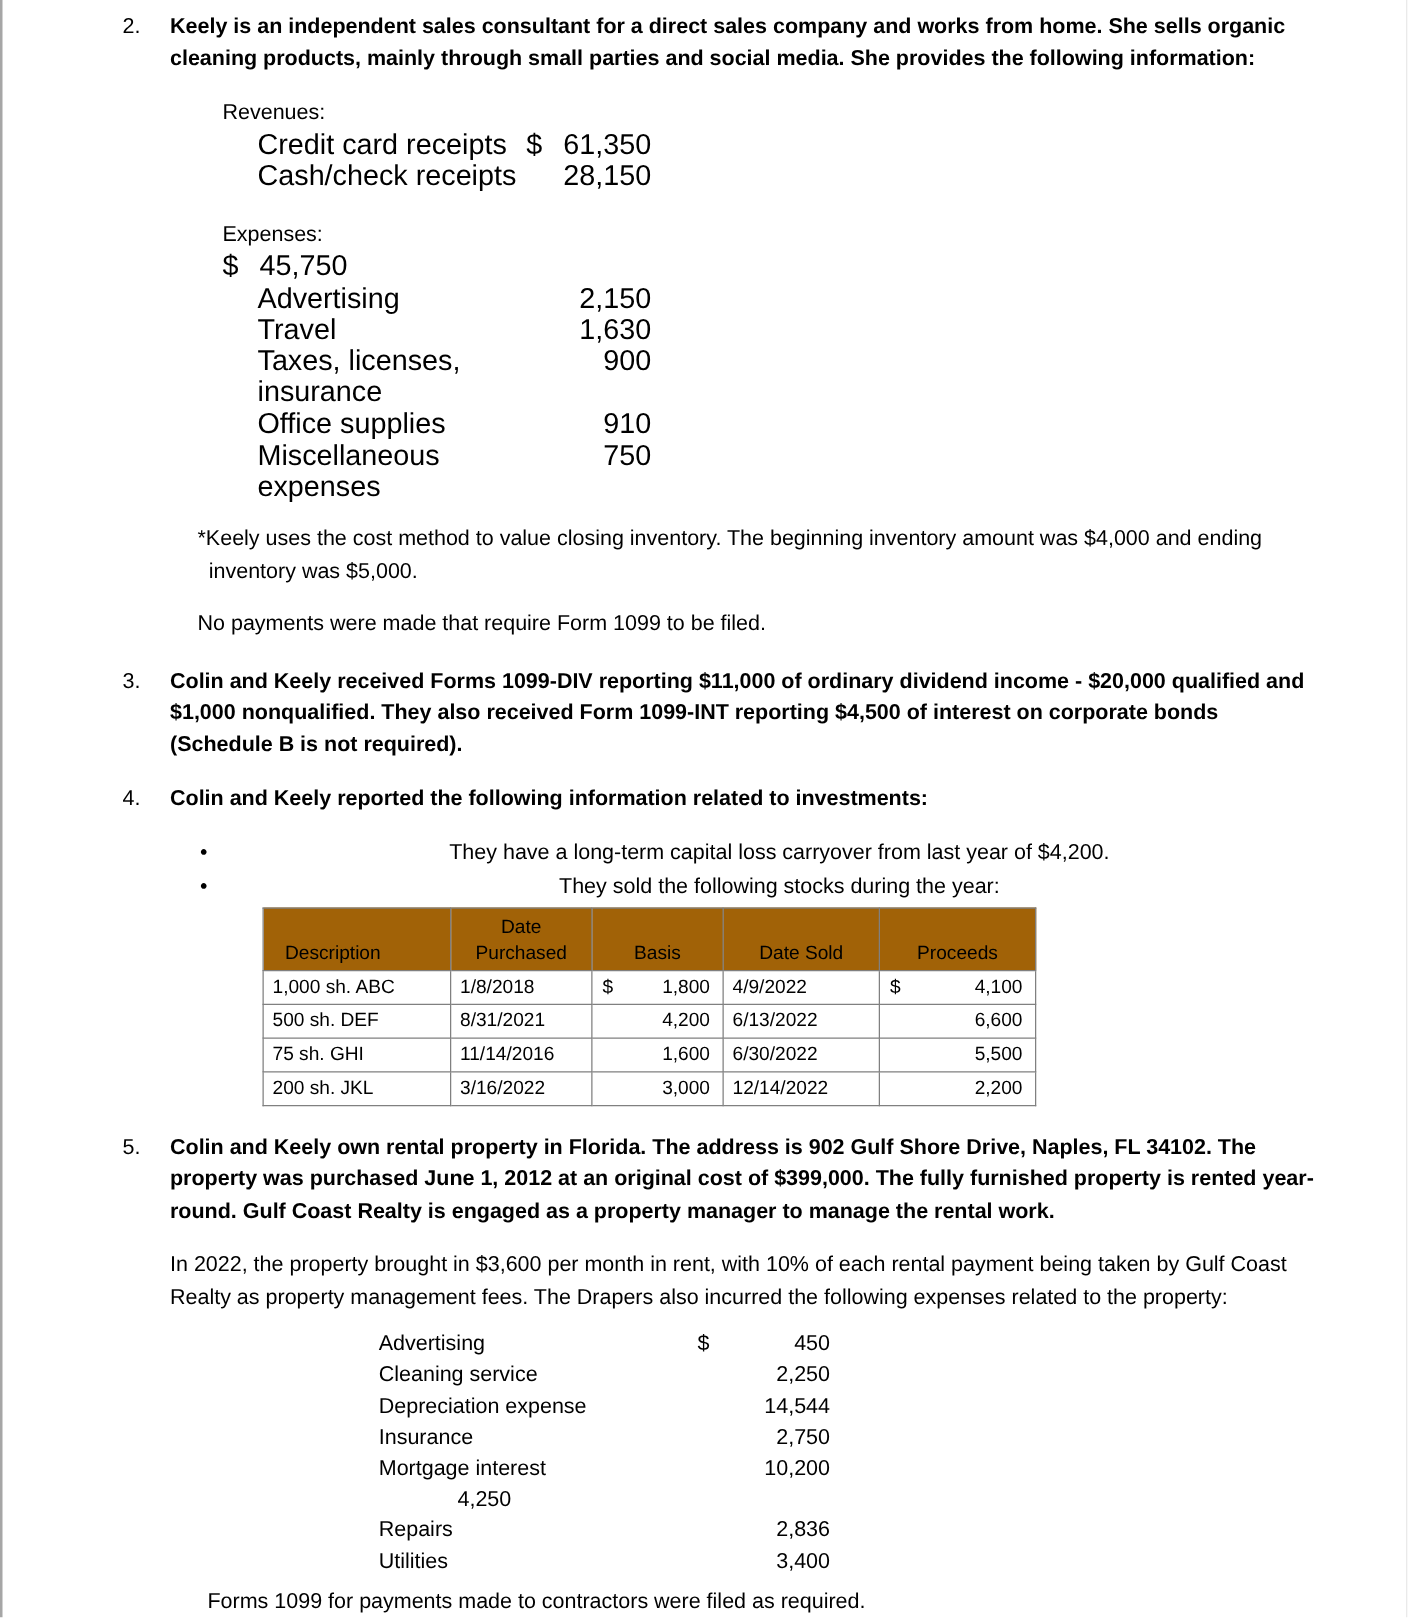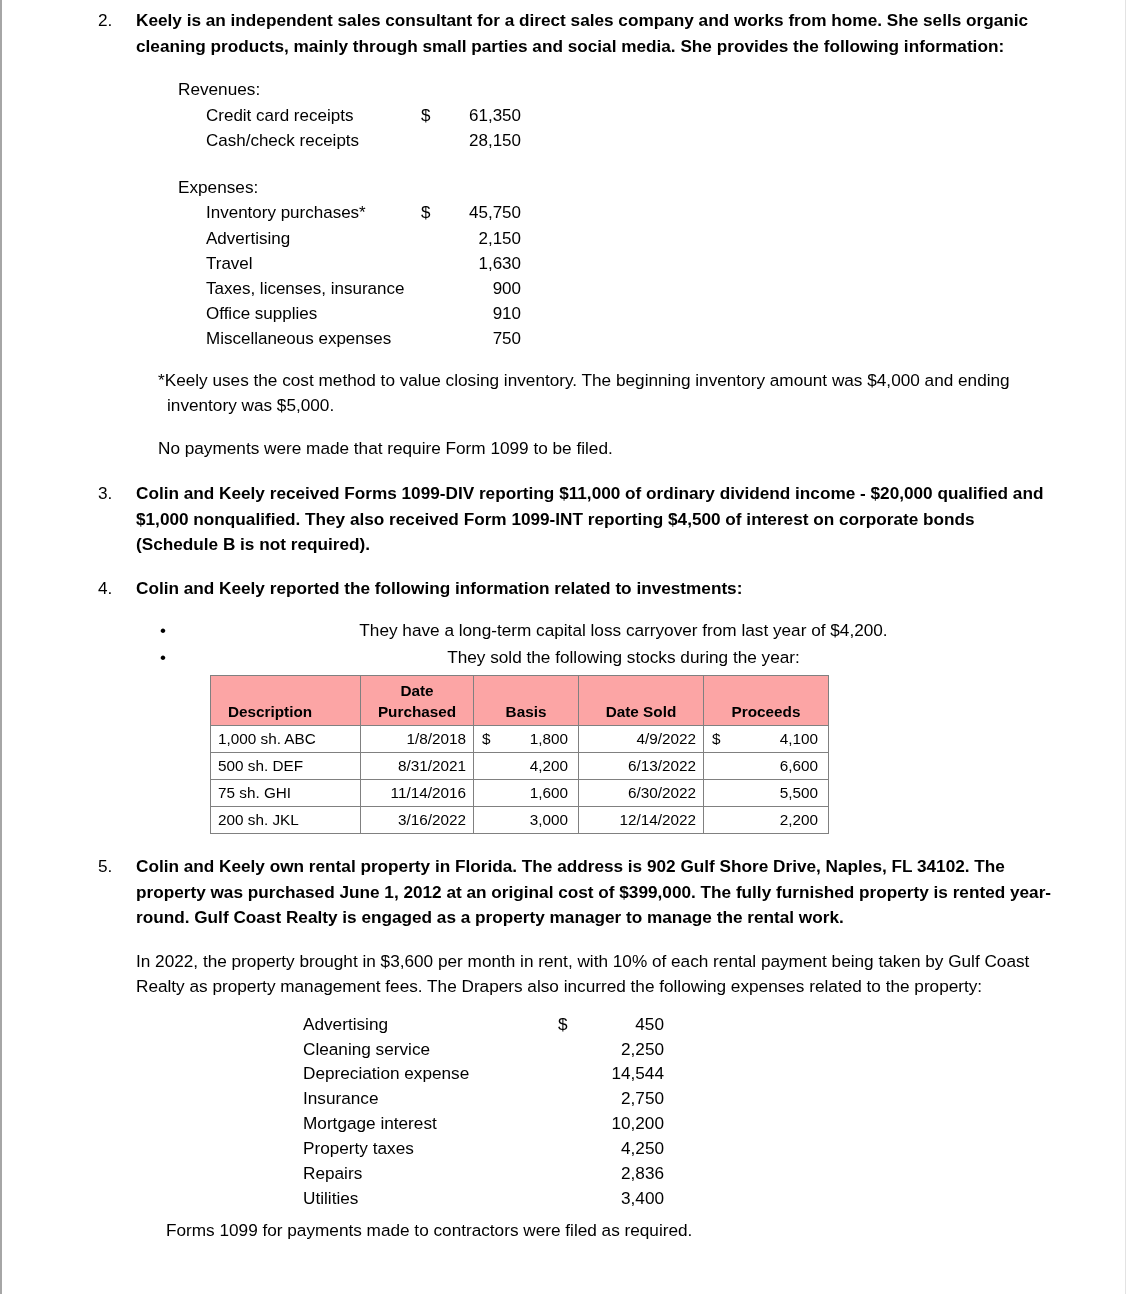--- a/index.html
+++ b/index.html
@@ -52,21 +52,21 @@
   
   .ledger {
     margin-left: 80px;
   }
   .ledger-title {
     font-size: 17.2px;
     line-height: 25.5px;
   }
   .ledger-row {
     display: flex;
-    font-size: 17px;
+    font-size: 23px;
     line-height: 25.2px;
   }
   .ledger-row .lbl {
     width: 243px;
     flex: 0 0 243px;
     padding-left: 28px;
     box-sizing: border-box;
   }
   .ledger-row .cur {
     width: 22px;
@@ -133,32 +133,32 @@
   table.stocks th,
   table.stocks td {
     border: 1px solid #808080;
     padding: 2px 7px 3px 7px;
     line-height: 21px;
     vertical-align: bottom;
     height: 24px;
     box-sizing: border-box;
   }
   table.stocks thead th {
-    background: #fca5a5;
-    font-weight: bold;
+    background: #a16207;
+    font-weight: normal;
     text-align: center;
     height: 50px;
     vertical-align: bottom;
   }
   table.stocks thead th.left {
     text-align: left;
     padding-left: 17px;
   }
   table.stocks td.desc { text-align: left; }
-  table.stocks td.num  { text-align: right; }
+  table.stocks td.num  { }
   table.stocks td.money {
     text-align: right;
     position: relative;
     padding-right: 10px;
   }
   table.stocks td.money .dollar {
     position: absolute;
     left: 8px;
   }
   .col-desc { width: 150px; }
@@ -235,21 +235,20 @@
         <div class="cur"></div>
         <div class="amt">28,150</div>
       </div>
     </div>
 
     <div class="sp-22"></div>
 
     <div class="ledger">
       <div class="ledger-title">Expenses:</div>
       <div class="ledger-row">
-        <div class="lbl">Inventory purchases*</div>
         <div class="cur">$</div>
         <div class="amt">45,750</div>
       </div>
       <div class="ledger-row">
         <div class="lbl">Advertising</div>
         <div class="cur"></div>
         <div class="amt">2,150</div>
       </div>
       <div class="ledger-row">
         <div class="lbl">Travel</div>
@@ -416,21 +415,20 @@
         <div class="lbl">Insurance</div>
         <div class="cur"></div>
         <div class="amt">2,750</div>
       </div>
       <div class="rent-row">
         <div class="lbl">Mortgage interest</div>
         <div class="cur"></div>
         <div class="amt">10,200</div>
       </div>
       <div class="rent-row">
-        <div class="lbl">Property taxes</div>
         <div class="cur"></div>
         <div class="amt">4,250</div>
       </div>
       <div class="rent-row">
         <div class="lbl">Repairs</div>
         <div class="cur"></div>
         <div class="amt">2,836</div>
       </div>
       <div class="rent-row">
         <div class="lbl">Utilities</div>

